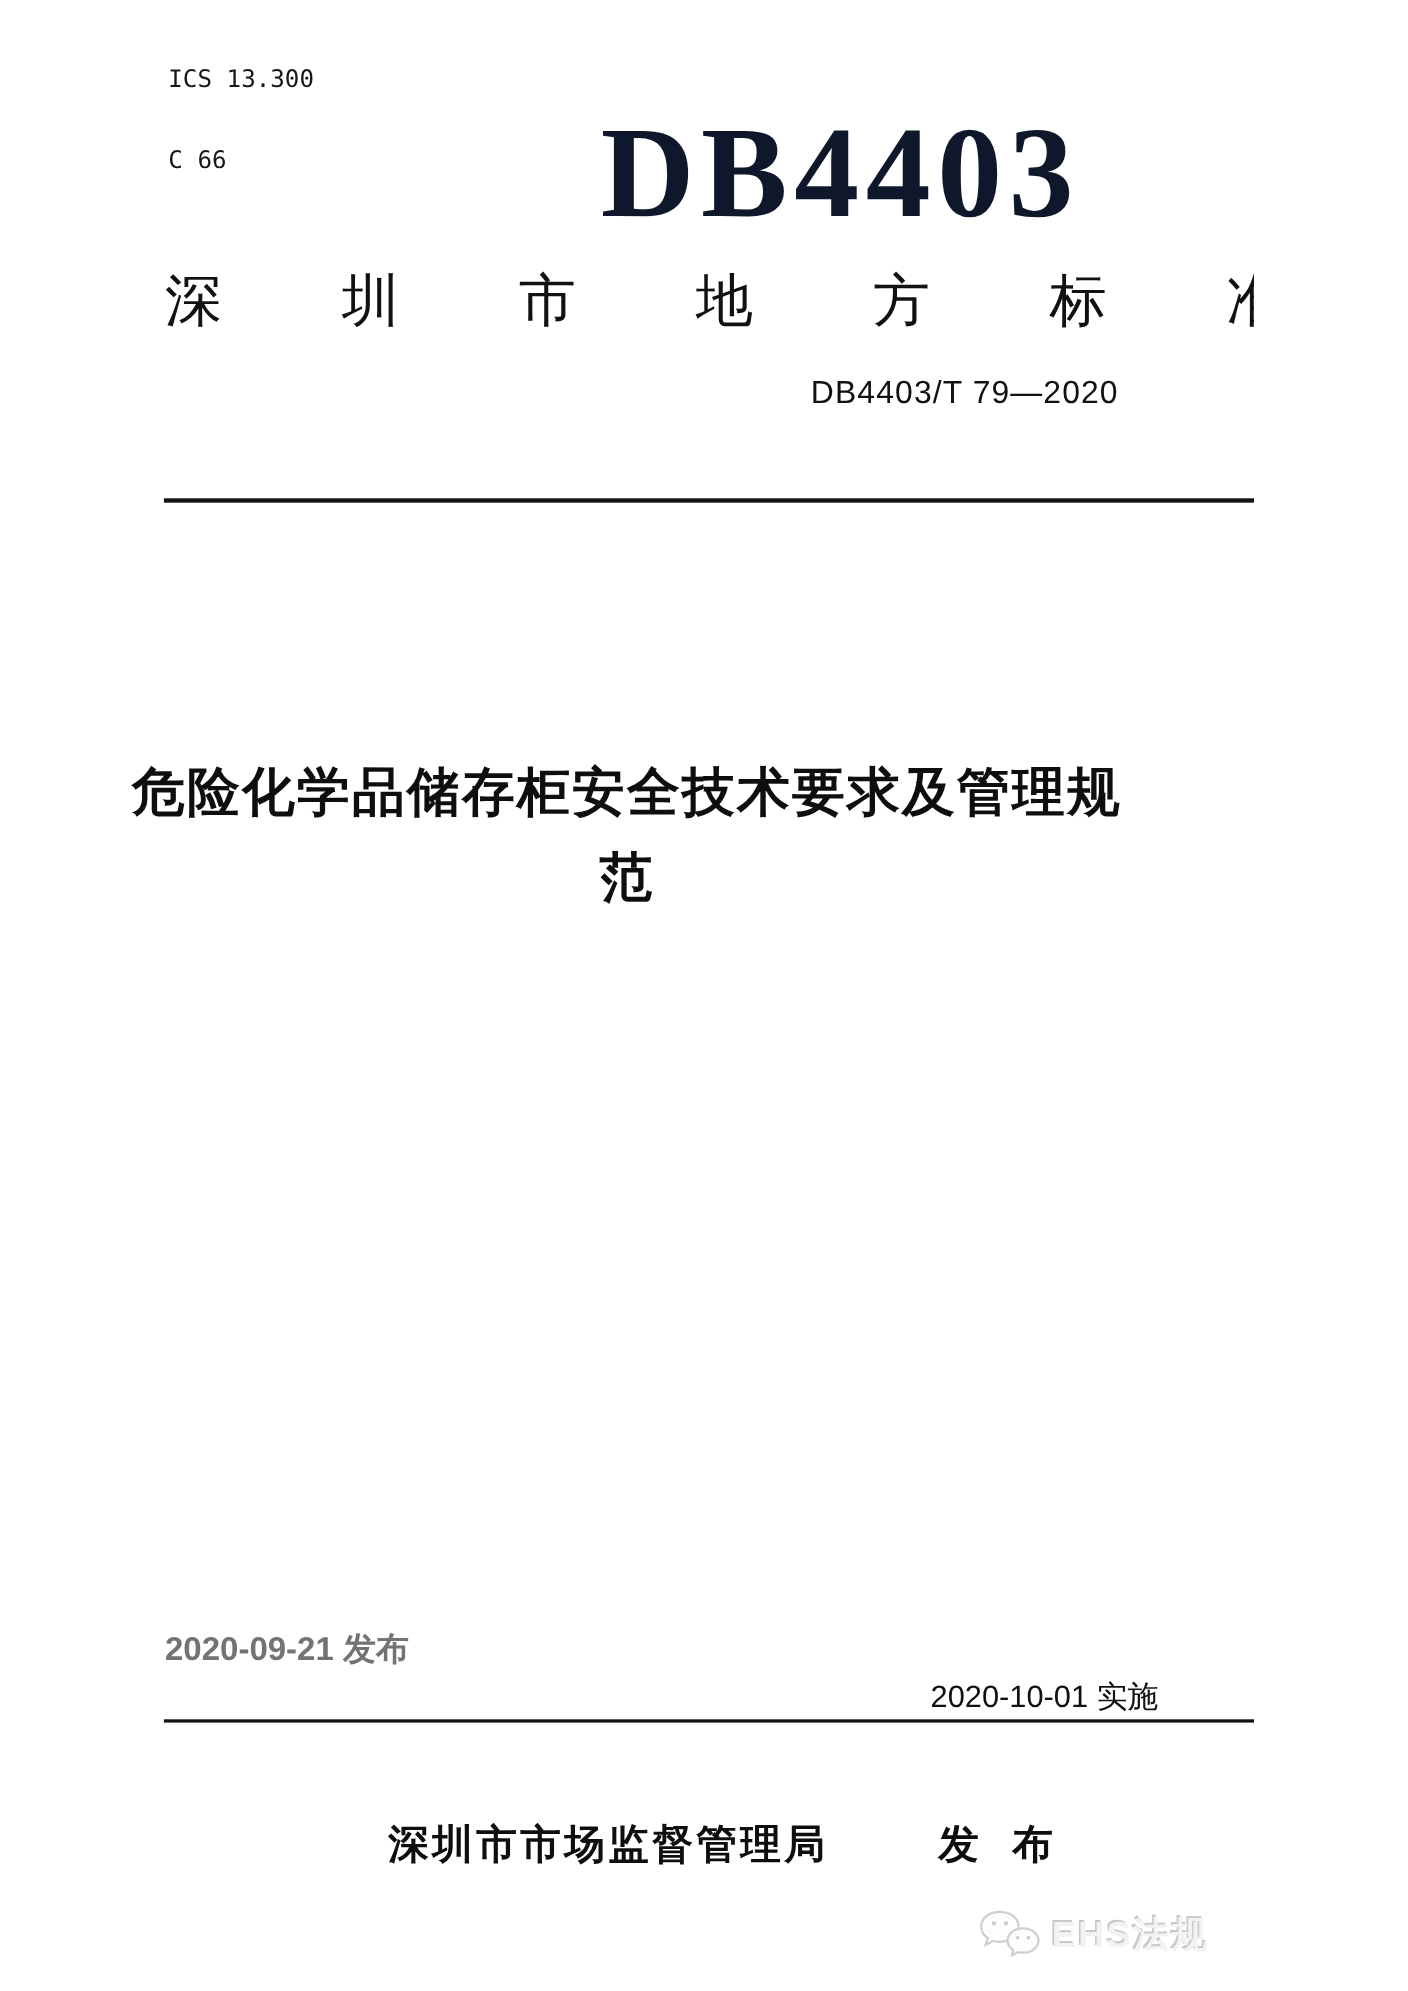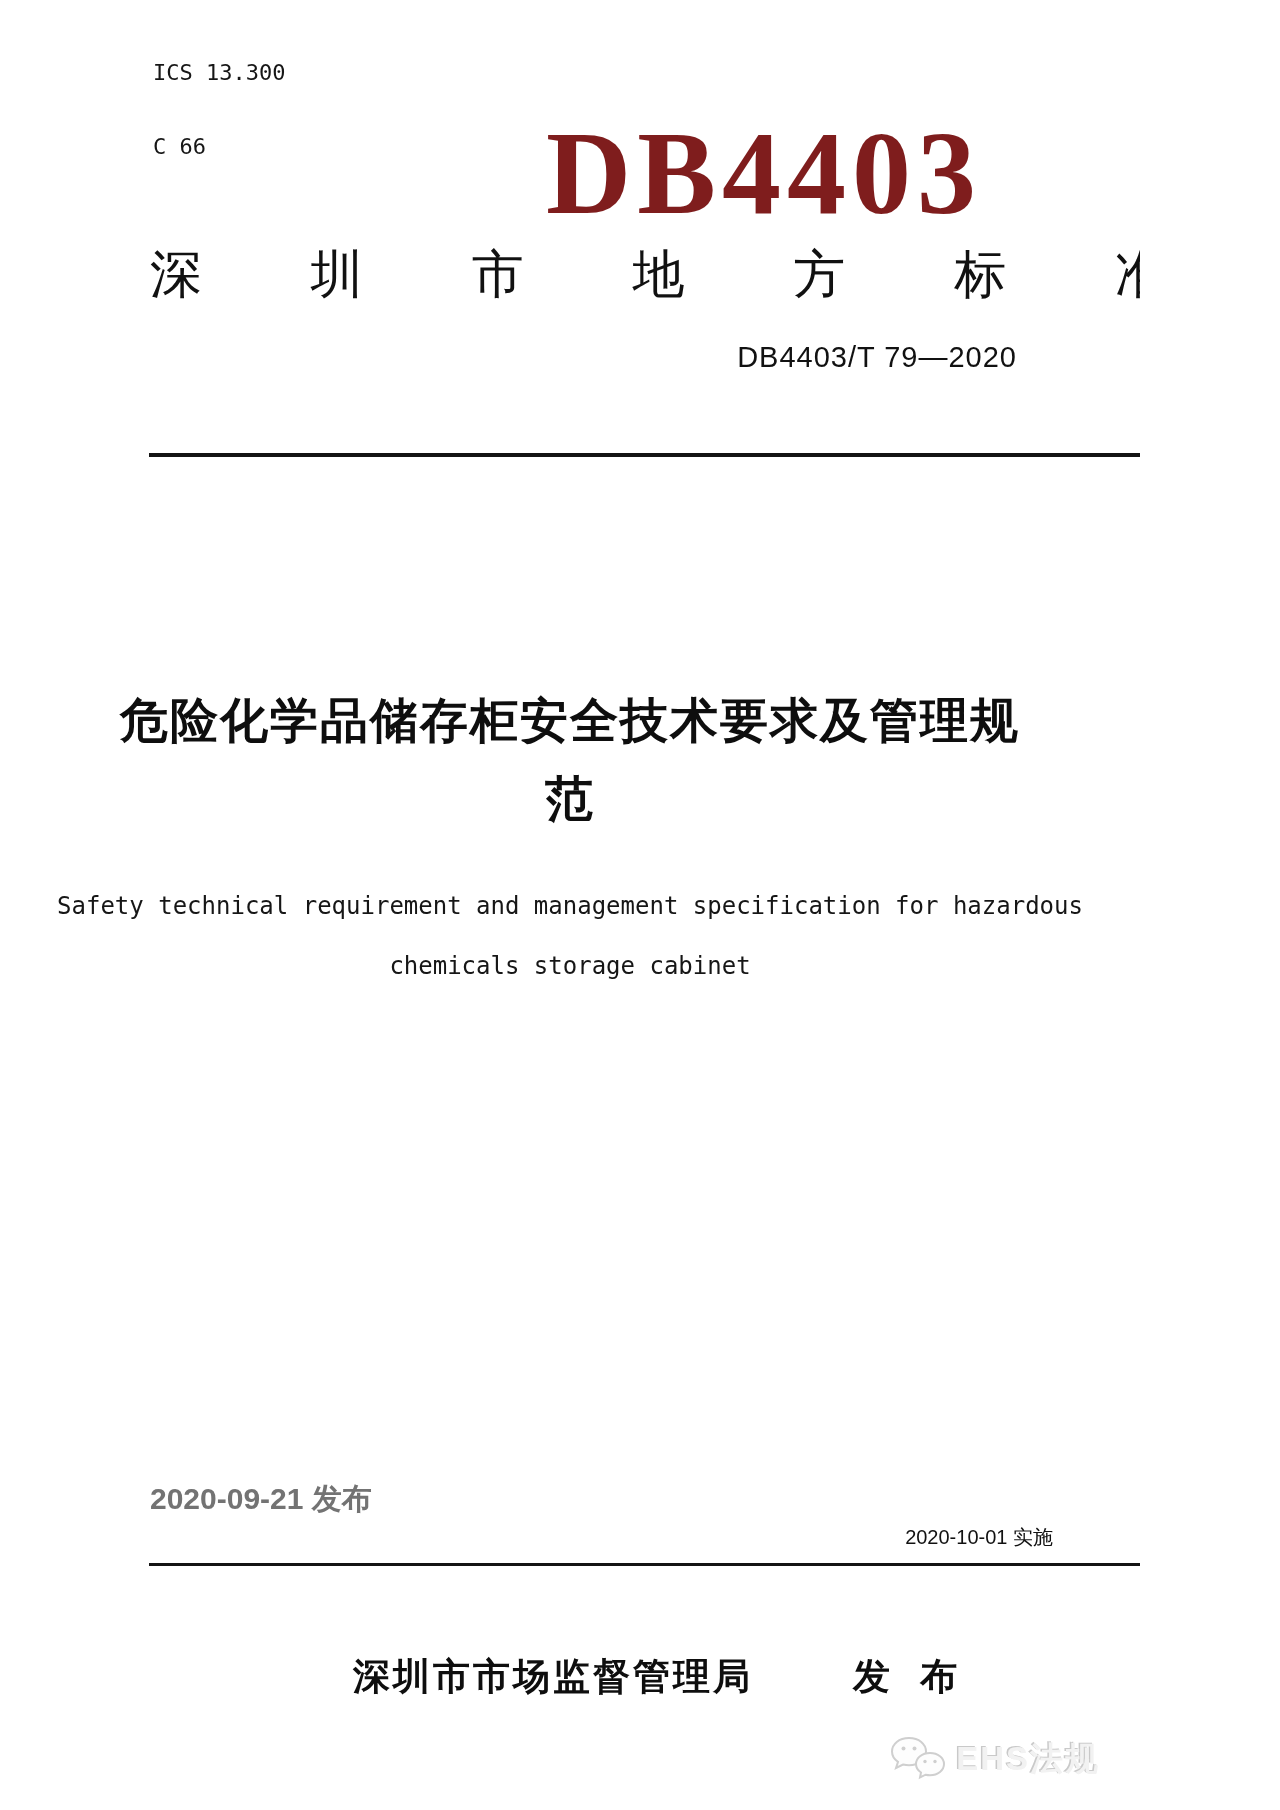--- a/index.html
+++ b/index.html
@@ -23,28 +23,28 @@
     font-family: "DejaVu Sans Mono", monospace;
     font-size: 22px;
     line-height: 30px;
     color: #161616;
     white-space: pre;
   }
   .ics-top { top: 58px; }
   .ics-bottom { top: 92px; margin-top: 40px; }
 
   .big-code {
-    top: 115px;
+    top: 98px;
     right: 158px;
     font-family: "Liberation Serif", "DejaVu Serif", serif;
     font-weight: 700;
     font-size: 118px;
     line-height: 1.0;
     letter-spacing: 6px;
-    color: #7f1d1d;
+    color: #0f172a;
     white-space: nowrap;
   }
 
   .type-row {
     left: 150px;
     top: 246px;
     width: 1017px;
     display: flex;
     justify-content: space-between;
     font-size: 52px;
@@ -107,21 +107,21 @@
     left: 150px;
     top: 1479px;
     font-size: 30px;
     font-weight: 700;
     color: #737373;
     white-space: nowrap;
   }
   .impl-date {
     right: 87px;
     top: 1524px;
-    font-size: 20px;
+    font-size: 28px;
     font-weight: 500;
     color: #111111;
     white-space: nowrap;
   }
 
   .issuer-row {
     left: 353px;
     top: 1652px;
     display: flex;
     align-items: baseline;
@@ -173,24 +173,20 @@
 
   <div class="abs std-number">DB4403/T 79—2020</div>
 
   <div class="abs rule rule-top"></div>
 
   <div class="abs title-zh">
     <div>危险化学品储存柜安全技术要求及管理规</div>
     <div>范</div>
   </div>
 
-  <div class="abs title-en">
-    <div>Safety technical requirement and management specification for hazardous</div>
-    <div>chemicals storage cabinet</div>
-  </div>
 
   <div class="abs issue-date">2020-09-21 发布</div>
   <div class="abs impl-date">2020-10-01 实施</div>
 
   <div class="abs rule rule-bottom"></div>
 
   <div class="abs issuer-row">
     <span class="issuer">深圳市市场监督管理局</span>
     <span class="publish-label">发 布</span>
   </div>

